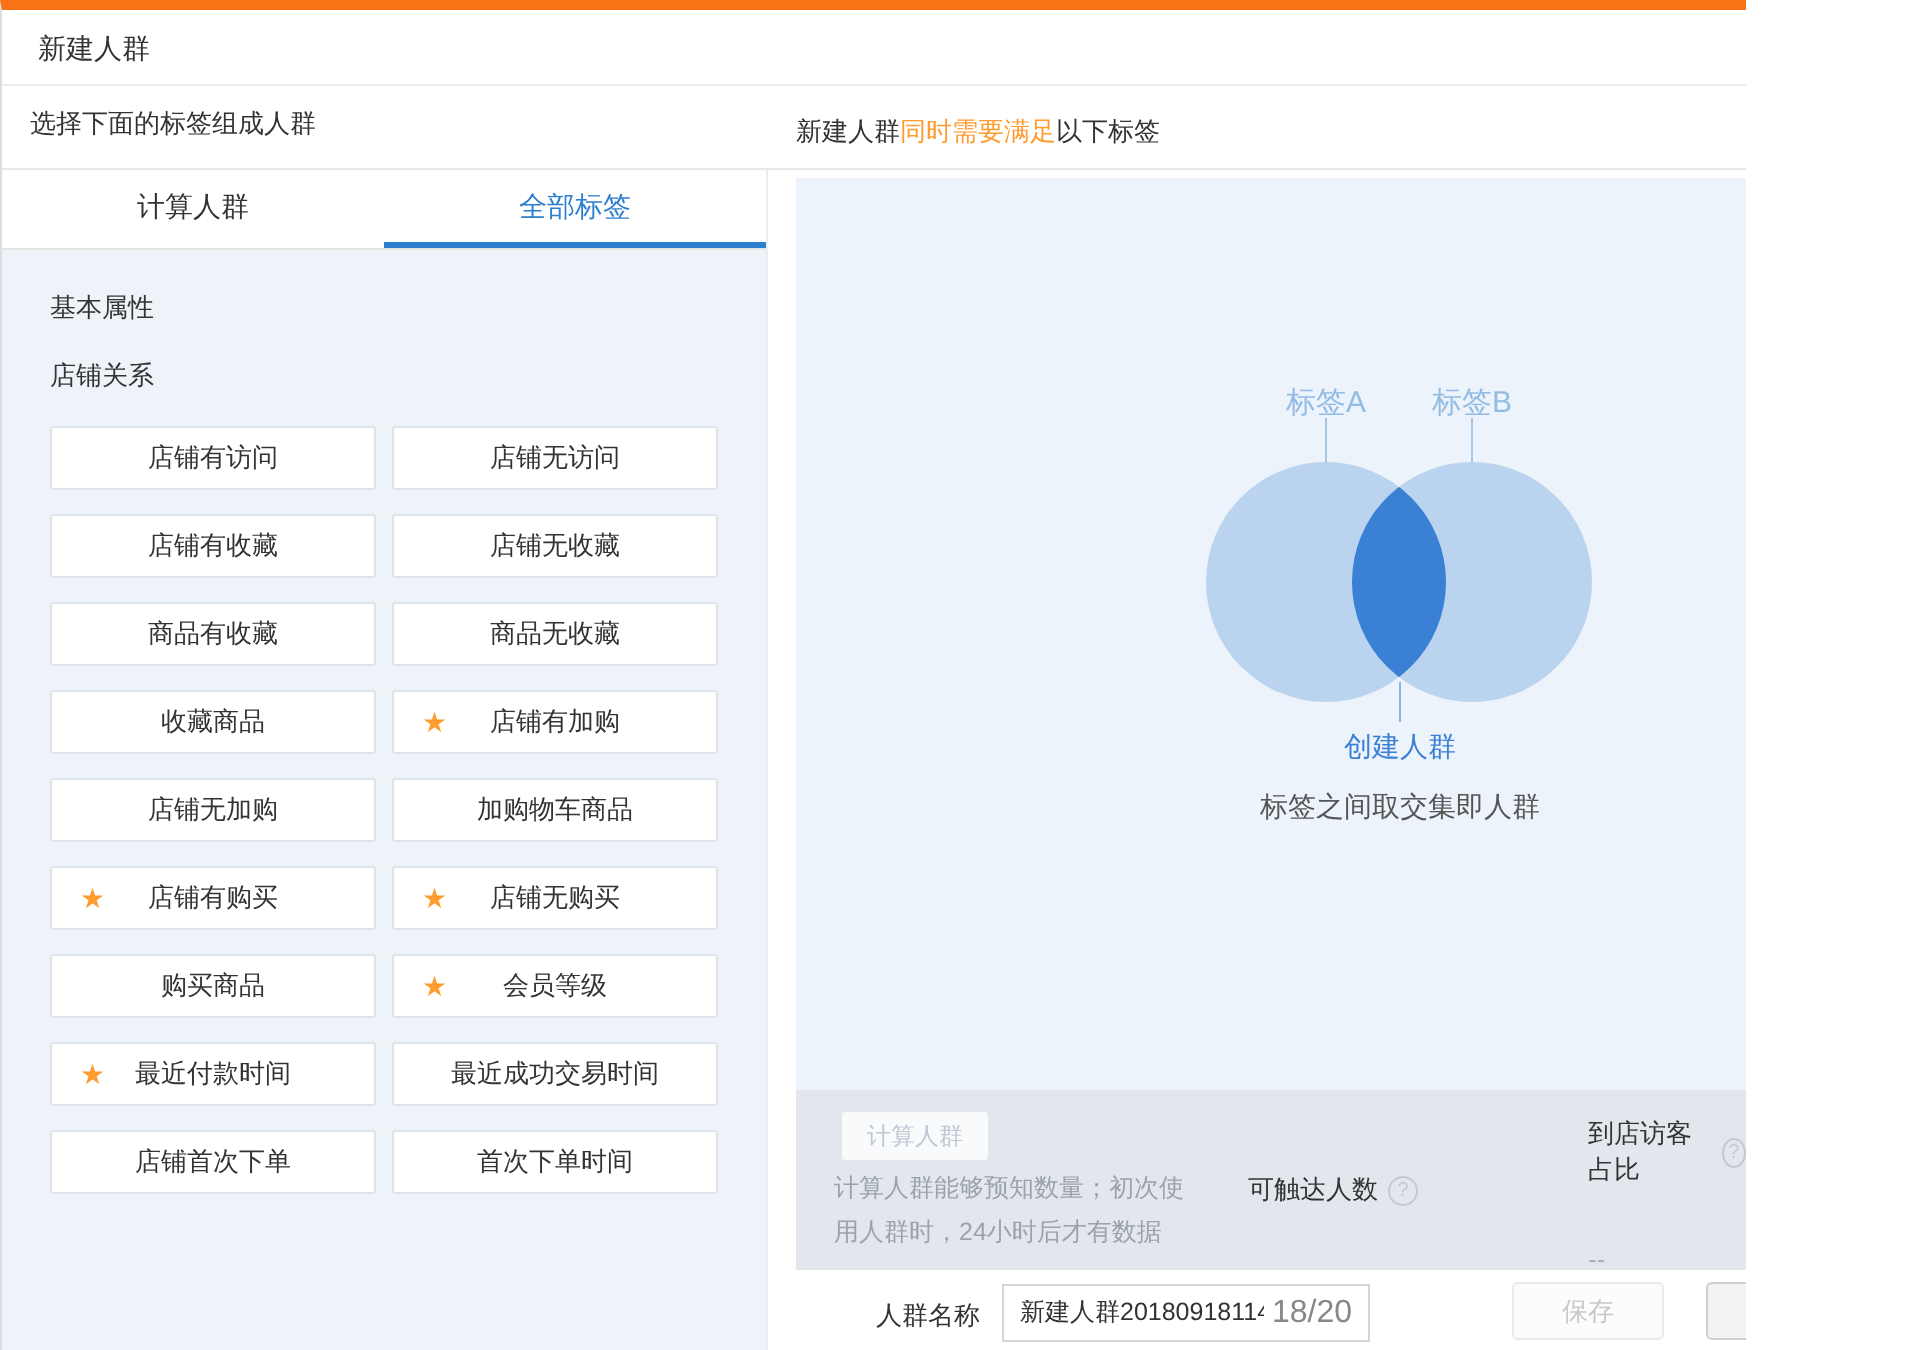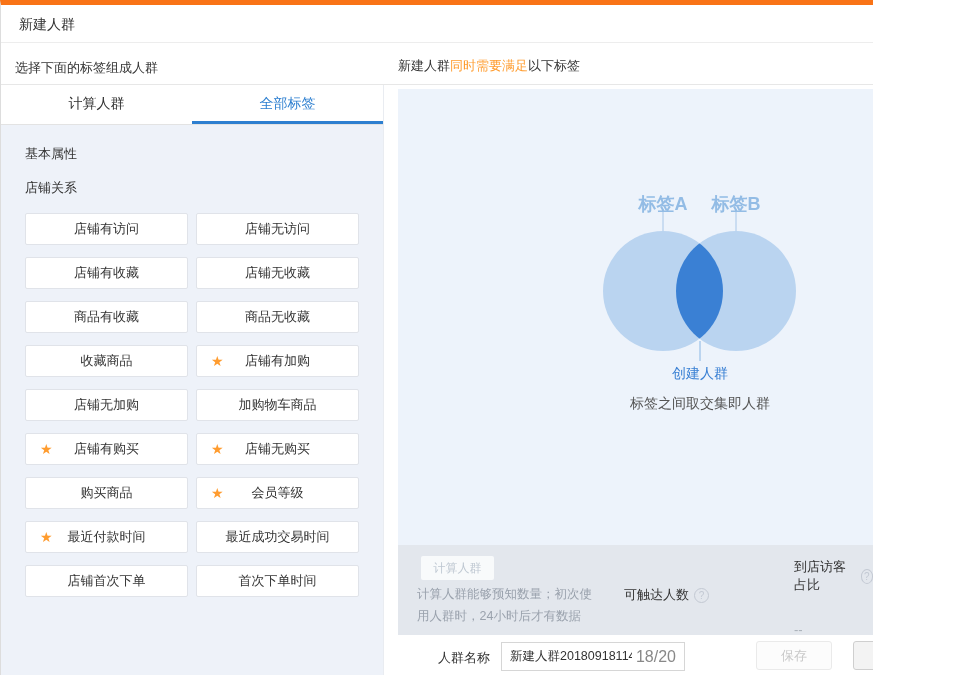--- a/index.html
+++ b/index.html
@@ -14,21 +14,21 @@
   body{font-family:"Liberation Sans","DejaVu Sans",sans-serif;color:#333;}
   .dialog{
     position:relative;width:873px;height:675px;background:#a3a3a3;
     border-left:1px solid #ddd;border-top:5px solid #f97316;overflow:hidden;
   }
   
   .title-bar{height:38px;line-height:38px;padding-left:18px;font-size:14px;color:#333;
     border-bottom:1px solid #ededed;background:#fff;}
   
   .sub-header{position:relative;height:42px;border-bottom:1px solid #e7e7e7;background:#fff;font-size:13px;}
-  .sub-header .left-title{position:absolute;left:14px;top:16px;color:#333;}
+  .sub-header .left-title{position:absolute;left:14px;top:10px;color:#333;}
   .sub-header .right-title{position:absolute;left:397px;top:14px;color:#333;white-space:nowrap;}
   .sub-header .right-title .hl{color:var(--orange);}
   .sub-header .selected-tags{position:absolute;left:905px;top:14px;color:#333;white-space:nowrap;}
   
   .body{display:flex;height:594px;}
   
   .left-panel{width:383px;display:flex;flex-direction:column;background:#eef2f9;border-right:1px solid #e9ecf1;}
   .tabs{display:flex;height:40px;background:#fff;border-bottom:1px solid #e3e3e3;flex:none;}
   .tab{flex:1;text-align:center;line-height:37px;font-size:14px;color:#333;cursor:pointer;
     border-bottom:3px solid transparent;}
@@ -40,21 +40,21 @@
   .tag-btn{position:relative;height:32px;background:#fff;border:1px solid #e0e3e9;border-radius:2px;
     display:flex;align-items:center;justify-content:center;font-size:13px;color:#333;cursor:pointer;}
   .tag-btn .star{position:absolute;left:14px;top:50%;transform:translateY(-50%);
     color:var(--orange);font-size:14px;line-height:1;}
   
   .gutter{width:14px;background:#fff;flex:none;}
   
   .right-panel{flex:1;display:flex;flex-direction:column;padding-top:4px;background:#fff;min-width:0;}
   .venn-area{position:relative;height:456px;background:#edf3fb;flex:none;}
   .venn-svg{position:absolute;left:0;top:0;}
-  .venn-label{position:absolute;transform:translateX(-50%);font-size:18px;color:var(--venn-label);white-space:nowrap;font-weight:bold;}
+  .venn-label{position:absolute;transform:translateX(-50%);font-size:15px;color:var(--venn-label);white-space:nowrap;}
   .venn-result{position:absolute;transform:translateX(-50%);font-size:14px;color:var(--venn-intersection);white-space:nowrap;}
   .venn-caption{position:absolute;transform:translateX(-50%);font-size:14px;color:#555;white-space:nowrap;}
   
   .metrics-bar{position:relative;height:90px;background:#e3e7ed;flex:none;}
   .compute-btn{position:absolute;left:23px;top:11px;width:73px;height:24px;line-height:24px;text-align:center;
     background:#f8fafb;color:#bfc8d2;font-size:12px;border-radius:2px;border:none;cursor:default;}
   .compute-hint{position:absolute;left:19px;top:38px;font-size:12.5px;color:#9aa2ad;line-height:22px;}
   .metric{position:absolute;top:13px;}
   .metric-1{left:226px;margin-top:28px;}
   .metric-2{left:396px;}

